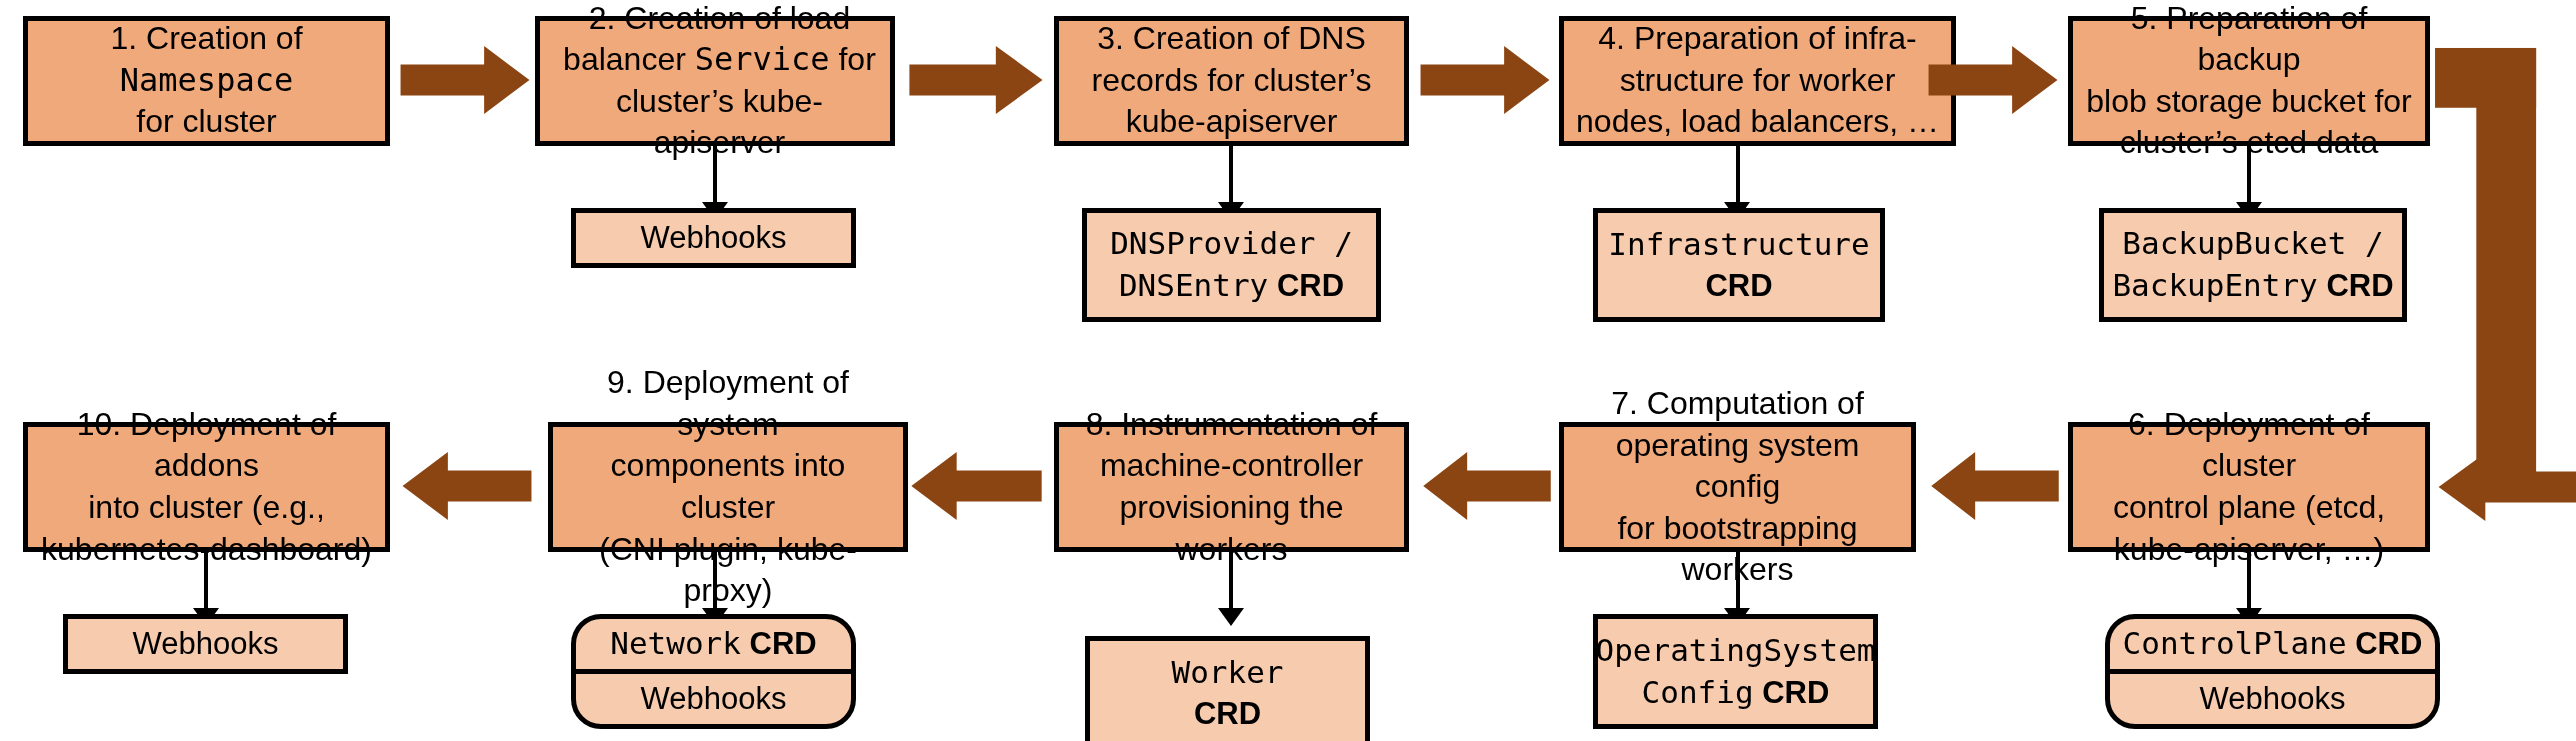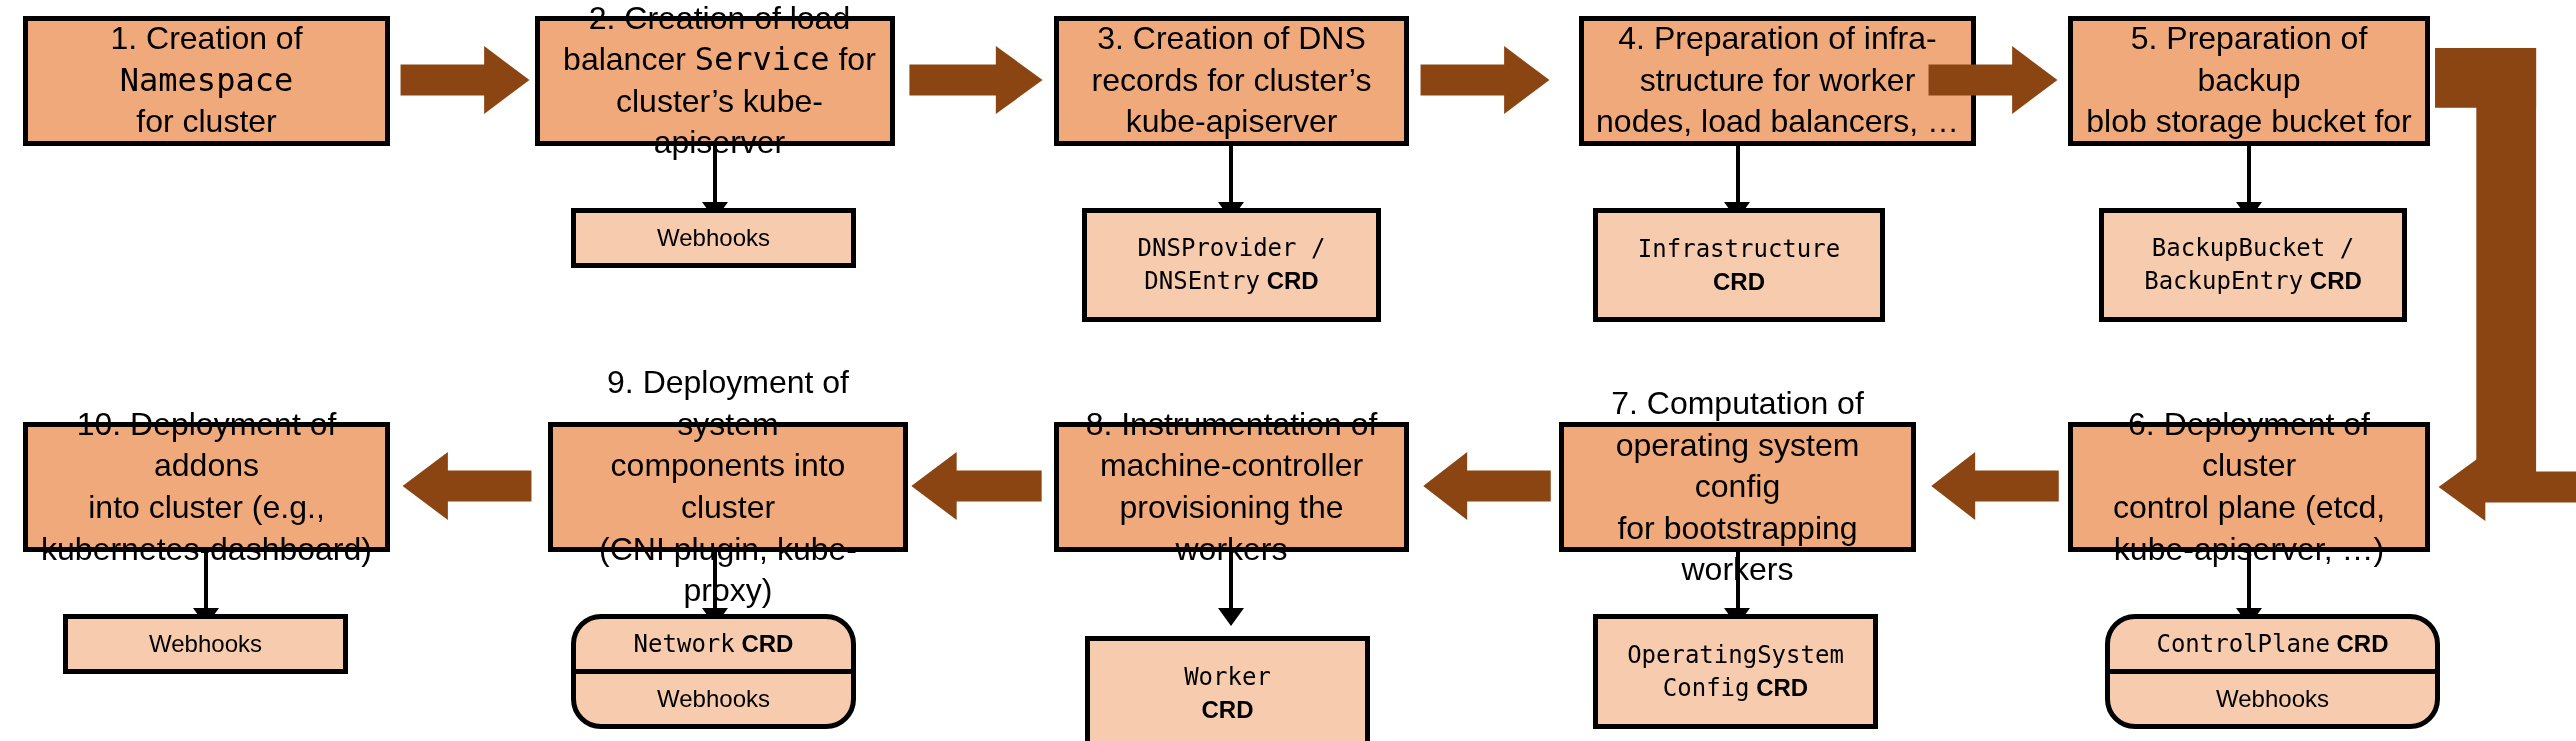--- a/index.html
+++ b/index.html
@@ -27,21 +27,21 @@
   
   .res{
     position:absolute;
     box-sizing:border-box;
     background:#f7cbae;
     border:5px solid #000000;
     display:flex;
     align-items:center;
     justify-content:center;
     text-align:center;
-    font-size:24px;
+    font-size:31px;
     line-height:1.32;
   }
   .res.stack{flex-direction:column;padding:0;border-radius:30px;}
   .res .cell{
     width:100%;
     display:flex;align-items:center;justify-content:center;
     box-sizing:border-box;
     flex:1 1 0;
   }
   .res .cell.top{border-bottom:5px solid #000000;}
@@ -75,26 +75,26 @@
   </div>
 
   <div class="step" style="left:535px;top:15.7px;width:360px;height:130px;padding-left:16px;">
     <span class="t"><span>2. Creation of load</span><br><span>balancer</span> <span class="mono">Service</span> <span>for</span><br><span>cluster’s kube-apiserver</span></span>
   </div>
 
   <div class="step" style="left:1054px;top:15.7px;width:355px;height:130px;">
     <span class="t"><span>3. Creation of DNS</span><br><span>records for cluster’s</span><br><span>kube-apiserver</span></span>
   </div>
 
-  <div class="step" style="left:1559px;top:15.7px;width:397px;height:130px;margin-left:20px;">
+  <div class="step" style="left:1559px;top:15.7px;width:397px;height:130px;">
     <span class="t"><span>4. Preparation of infra-</span><br><span>structure for worker</span><br><span>nodes, load balancers, …</span></span>
   </div>
 
   <div class="step" style="left:2068px;top:15.7px;width:362px;height:130px;">
-    <span class="t"><span>5. Preparation of backup</span><br><span>blob storage bucket for</span><br></span>
+    <span class="t"><span>5. Preparation of backup</span><br><span>blob storage bucket for</span><br><span>cluster’s etcd data</span></span>
   </div>
 
   <div class="conn" style="left:713px;top:145px;height:60px;"></div>
   <div class="conn-head" style="left:702px;top:202px;"></div>
 
   <div class="conn" style="left:1229px;top:145px;height:60px;"></div>
   <div class="conn-head" style="left:1218px;top:202px;"></div>
 
   <div class="conn" style="left:1736px;top:145px;height:60px;"></div>
   <div class="conn-head" style="left:1724px;top:202px;"></div>

